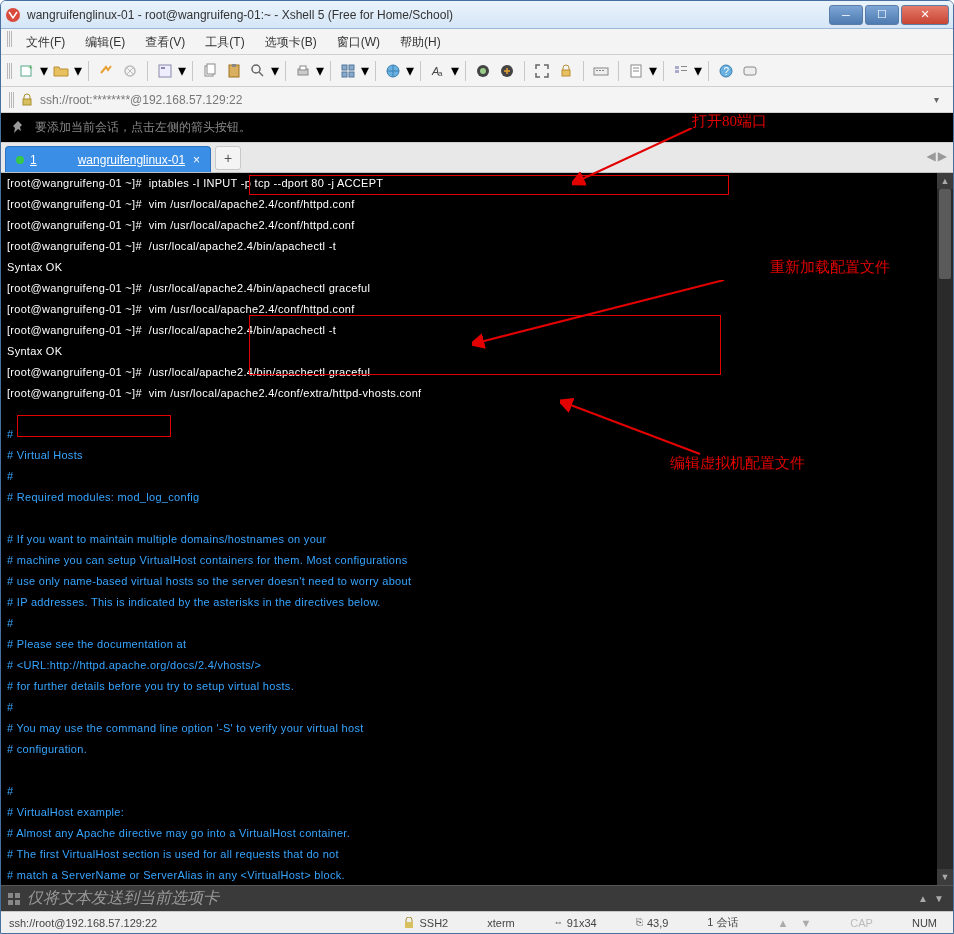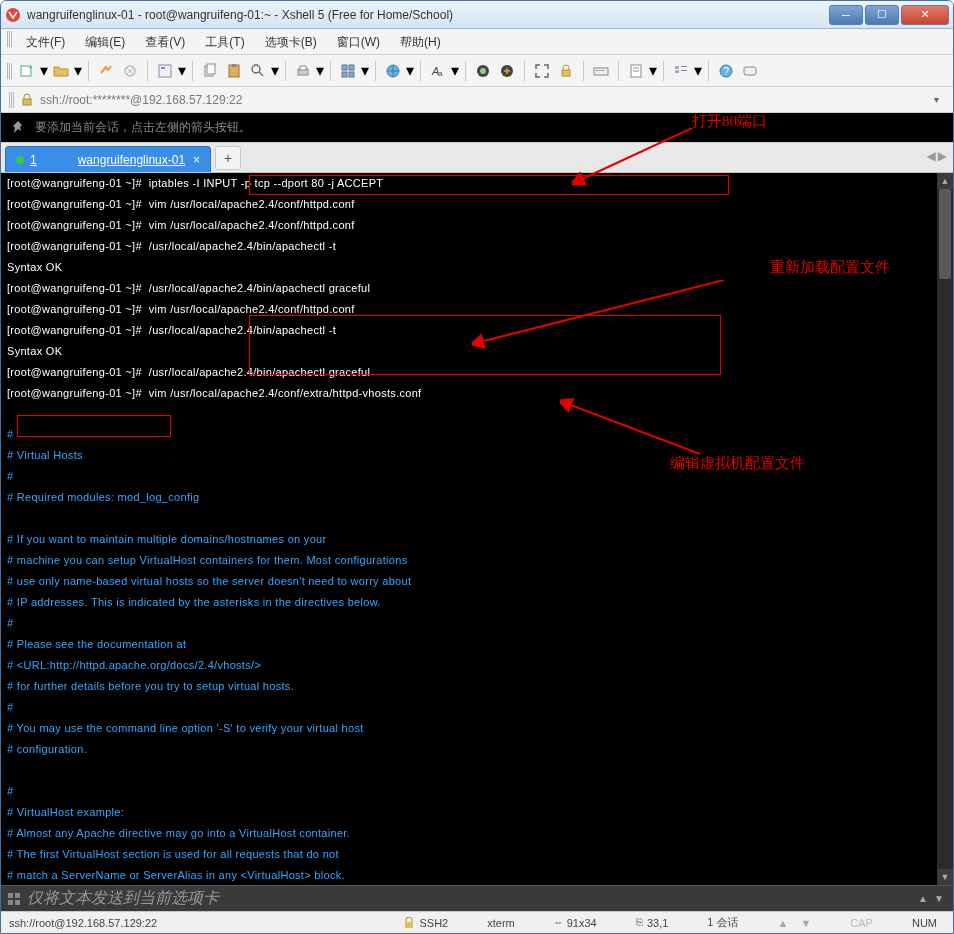--- a/index.html
+++ b/index.html
@@ -353,21 +353,21 @@
         </svg>
         <span>SSH2</span>
       </div>
     <div class="cell">xterm</div>
     <div class="cell">
         <span style="font-size:9px">⇔</span>
         <span>91x34</span>
       </div>
     <div class="cell">
         <span style="font-size:9px">⎘</span>
-        <span>33,1</span>
+        <span>43,9</span>
       </div>
     <div class="cell">1 会话</div>
     <div class="cell">
         <span style="color:#aaa">▲</span>
         <span style="width:4px"></span>
         <span style="color:#aaa">▼</span>
       </div>
     <div class="cell" style="color:#bbb">CAP</div>
     <div class="cell">NUM</div>
   </div>

